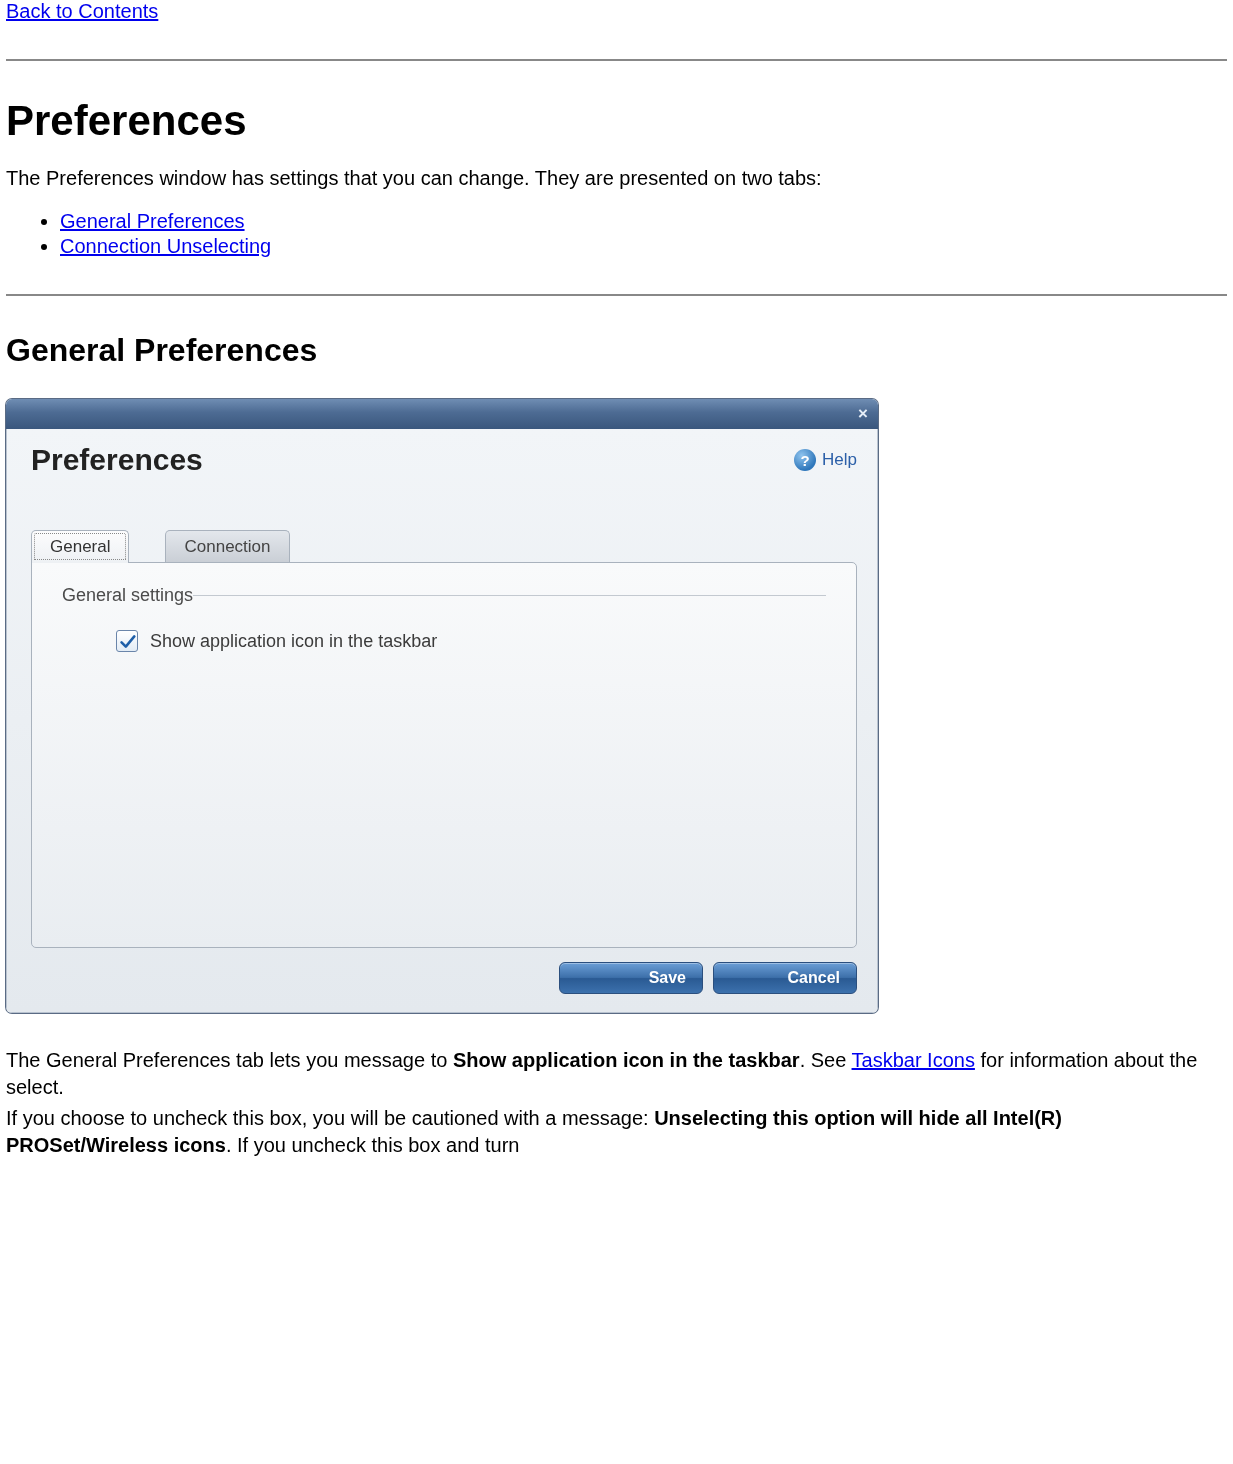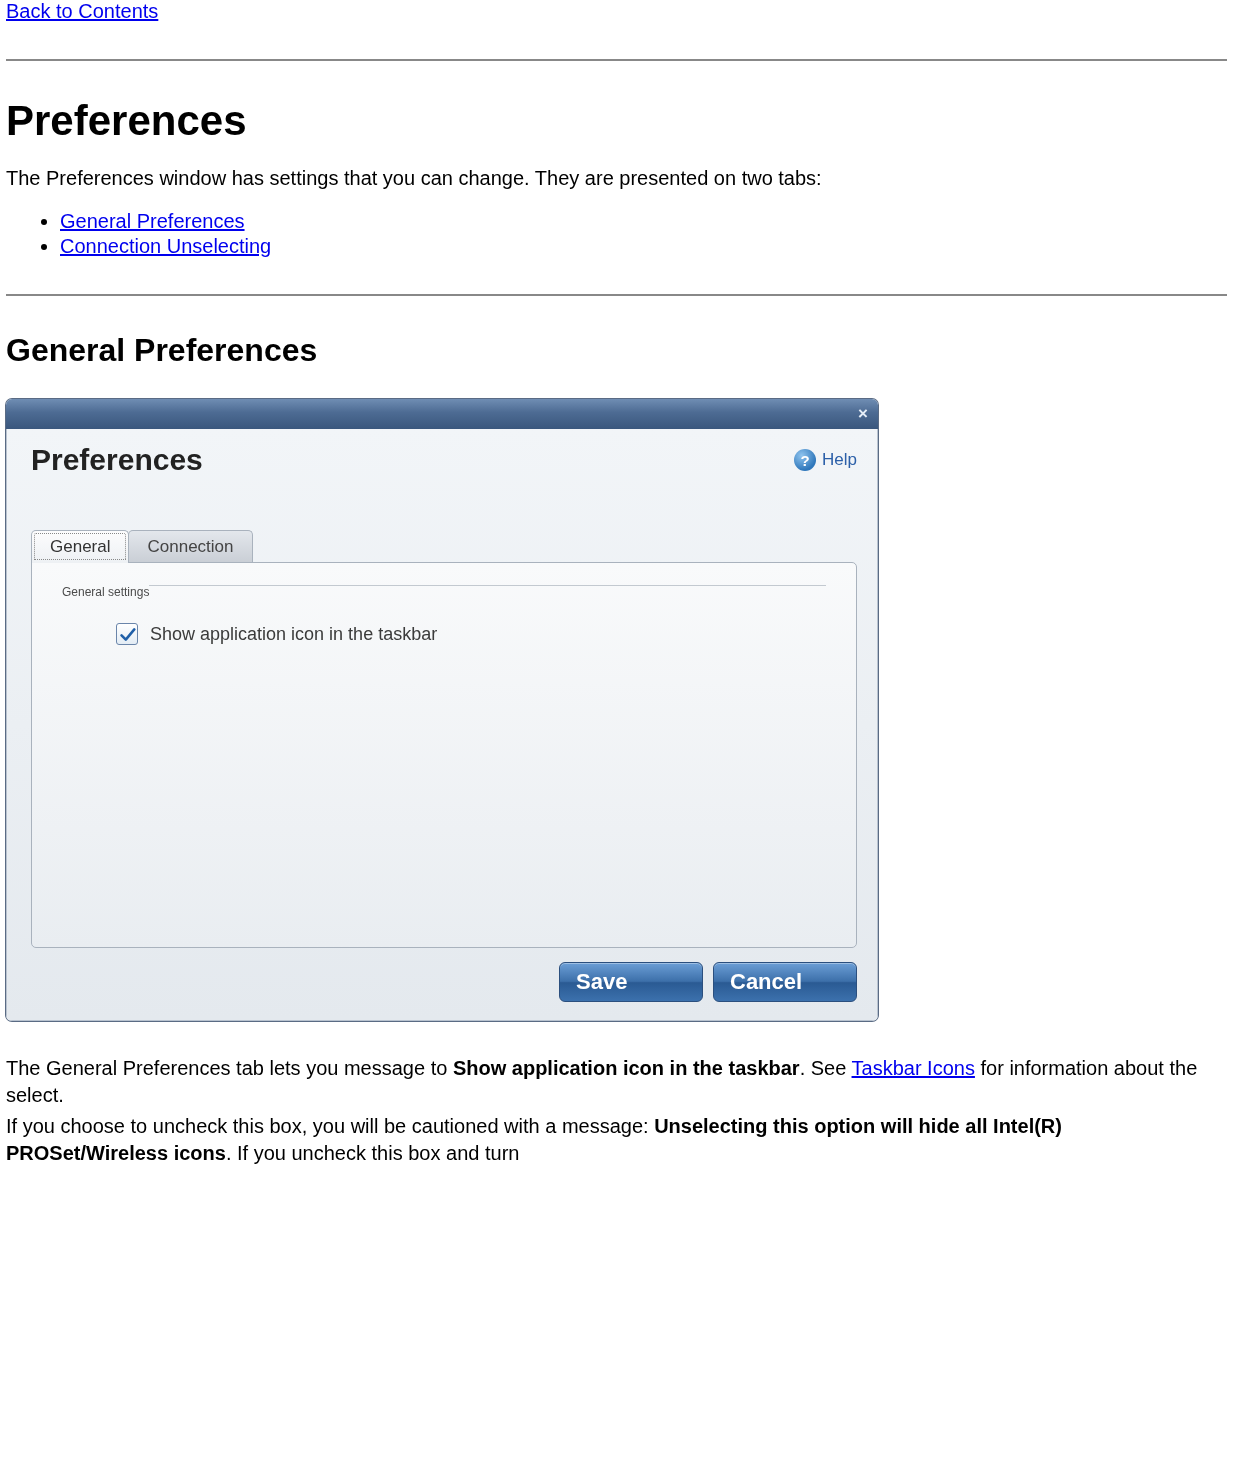--- a/index.html
+++ b/index.html
@@ -99,20 +99,21 @@
     font-weight: bold;
     display: flex;
     align-items: center;
     justify-content: center;
     font-size: 15px;
   }
   .tabstrip {
     display: flex;
     align-items: flex-end;
     margin-top: 14px;
+    gap: 37px;
   }
   .tab {
     border: 1px solid #a9b2bd;
     border-bottom: none;
     border-top-left-radius: 5px;
     border-top-right-radius: 5px;
     padding: 6px 18px;
     font-size: 17px;
     position: relative;
     top: 1px;
@@ -133,24 +134,24 @@
   .tabpane {
     border: 1px solid #a9b2bd;
     background: linear-gradient(to bottom, #f9fafb, #e9edf1);
     border-radius: 0 5px 5px 5px;
     min-height: 340px;
     padding: 22px 30px;
     position: relative;
     z-index: 1;
   }
   .fieldset-label {
-    font-size: 12px;
+    font-size: 18px;
     color: #4b4b4b;
     display: flex;
-    align-items: flex-start;
+    align-items: center;
     gap: 0;
   }
   .fieldset-line {
     flex: 1;
     height: 1px;
     background: #c3c9d0;
   }
   .checkbox-row {
     display: flex;
     align-items: center;
@@ -176,23 +177,23 @@
     gap: 10px;
     margin-top: 14px;
   }
   .btn {
     min-width: 110px;
     padding: 6px 16px;
     border-radius: 6px;
     border: 1px solid #2b4f7e;
     background: linear-gradient(to bottom, #6b9ed6 0%, #3d70aa 48%, #2a5a93 52%, #3c71ad 100%);
     color: #fff;
-    font-size: 22px;
-    font-weight: bold;
-    text-align: left;
+    font-size: 16px;
+    font-weight: bold;
+    text-align: right;
     box-shadow: inset 0 1px 0 rgba(255,255,255,0.35);
   }
   .bold { font-weight: bold; }
 </style>
 </head>
 <body>
 
 
 
 <a href="#" class="link">Back to Contents</a>

